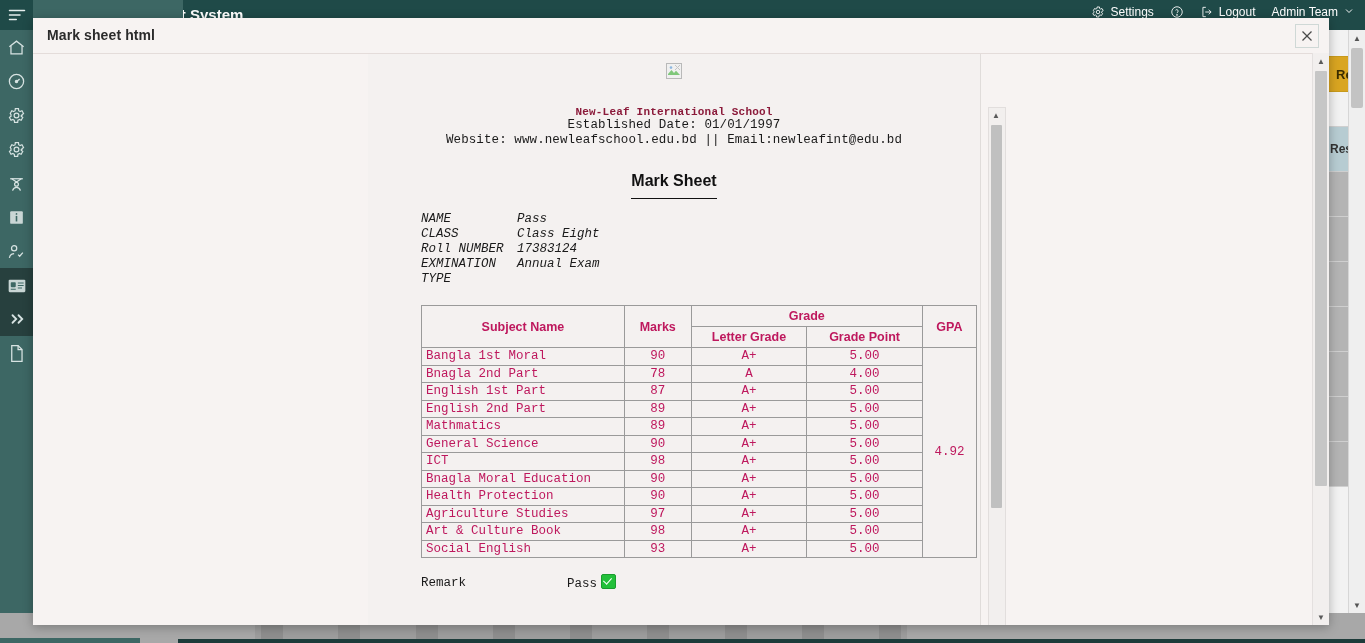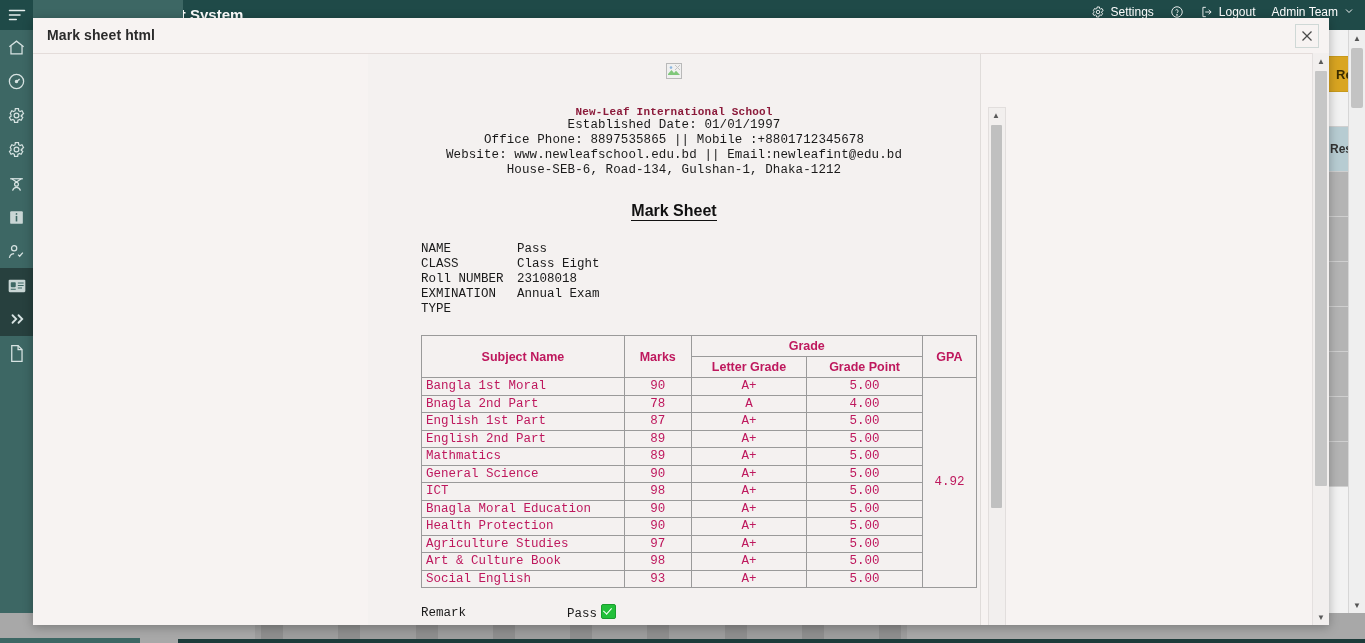--- a/index.html
+++ b/index.html
@@ -200,27 +200,27 @@
   .doc-line {
     text-align: center; font-size: 12.5px; color: #1a1a1a;
     line-height: 15px; letter-spacing: .1px;
   }
   .doc-marksheet-title {
     text-align: center; margin-top: 24px;
     font-family: "Liberation Sans", sans-serif;
     font-size: 16px; font-weight: 600; color: #111;
   }
   .doc-marksheet-title span {
-    border-bottom: 1px solid #111; padding-bottom: 1px;
+    border-bottom: 1px solid #111; padding-bottom: 9px;
   }
 
   .info-table {
     margin: 22px 0 0 53px;
     border-collapse: collapse;
-    font-size: 12.5px; color: #1a1a1a;
+    font-size: 12.5px; color: #1a1a1a; font-style: italic;
   }
   .info-table td { padding: 0; vertical-align: top; line-height: 15px; }
   .info-table td.k { width: 96px; white-space: normal; }
   .info-table td.v { width: 90px; white-space: normal; }
   .info-table tr.two-line td { line-height: 15px; }
 
   .marks-table {
     margin: 18px 0 0 53px;
     width: 556px;
     border-collapse: collapse;
@@ -535,41 +535,39 @@
                 <rect x="0.5" y="0.5" width="15" height="15" fill="#f0f0f0" stroke="#b9b9b9"></rect>
                 <path d="M2 11l3.5-4 2.5 3 2-2.2L14 12H2z" fill="#7fc77a"></path>
                 <circle cx="5" cy="4.6" r="1.3" fill="#8fb8e0"></circle>
                 <path d="M9 2l5 5M14 2l-5 5" stroke="#c4c4c4" stroke-width="1"></path>
               </svg>
             </span>
           </div>
 
           <div class="doc-school-name">New-Leaf International School</div>
           <div class="doc-line">Established Date: 01/01/1997</div>
-          <div class="doc-line">Office Phone: 8897535865 || Mobile :+8801712345678</div>
           <div class="doc-line">Website: www.newleafschool.edu.bd || Email:newleafint@edu.bd</div>
-          <div class="doc-line">House-SEB-6, Road-134, Gulshan-1, Dhaka-1212</div>
 
           <div class="doc-marksheet-title">
             <span>Mark Sheet</span>
           </div>
 
           <table class="info-table">
             <tbody>
               <tr>
                 <td class="k">NAME</td>
                 <td class="v">Pass</td>
               </tr>
               <tr class="two-line">
                 <td class="k">CLASS</td>
                 <td class="v">Class Eight</td>
               </tr>
               <tr>
                 <td class="k">Roll NUMBER</td>
-                <td class="v">23108018</td>
+                <td class="v">17383124</td>
               </tr>
               <tr class="two-line">
                 <td class="k">EXMINATION TYPE</td>
                 <td class="v">Annual Exam</td>
               </tr>
             </tbody>
           </table>
 
           <table class="marks-table">
             <thead>

